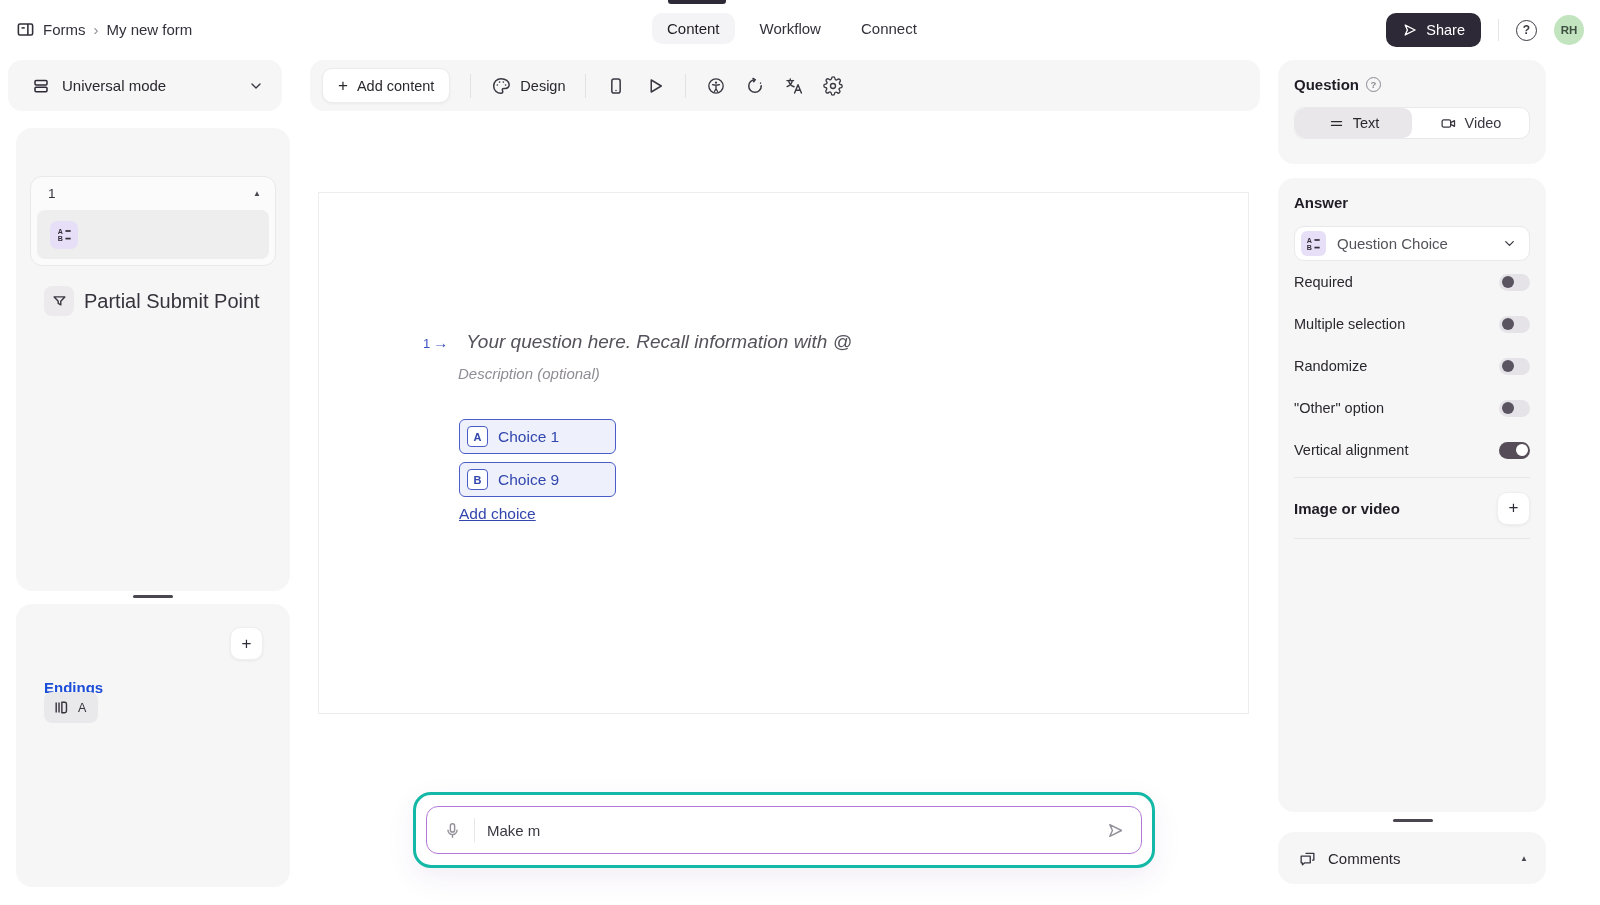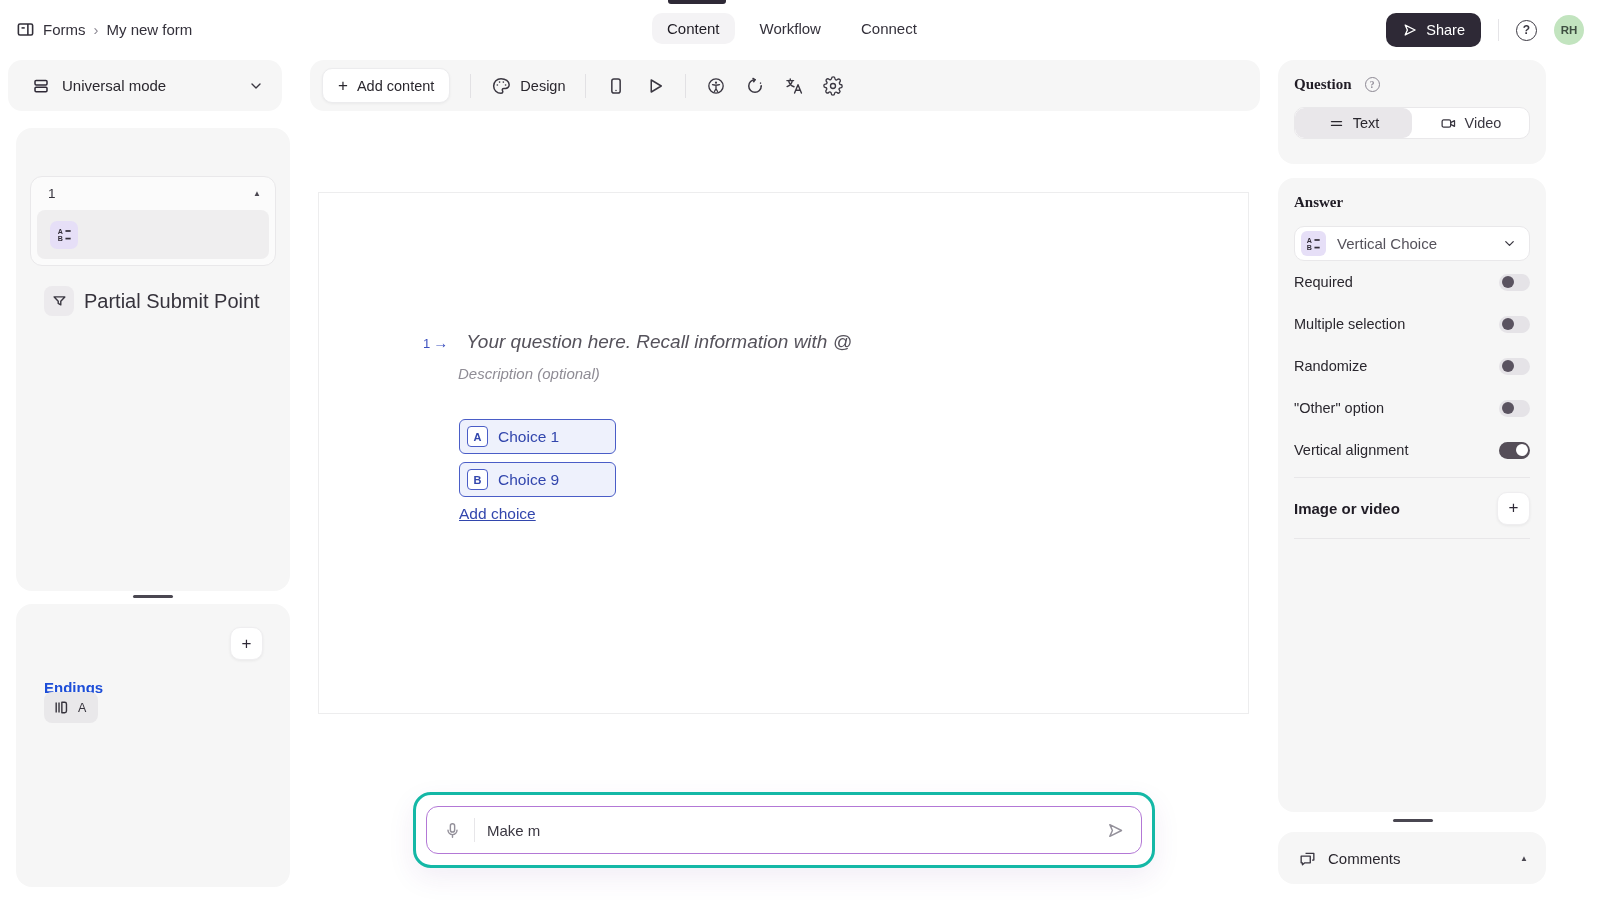--- a/index.html
+++ b/index.html
@@ -82,21 +82,21 @@
   .ai-outer { position:absolute; left:413px; top:792px; width:742px; height:76px; background:#fff; border:3px solid #14b8a6; border-radius:18px; box-shadow:0 10px 28px rgba(90,40,140,.08); }
   .ai-inner { position:absolute; left:10px; top:11px; right:10px; bottom:11px; border:1.6px solid #b378d6; border-radius:12px; background:#fff; display:flex; align-items:center; padding:0 16px; gap:12px; }
   .ai-inner .mic { width:19px; height:19px; color:#93909a; display:inline-flex; }
   .ai-inner .in-div { width:1px; height:24px; background:#e7e6e9; }
   .ai-input { flex:1; border:none; outline:none; font-size:15px; color:#3a3741; font-family:inherit; background:transparent; }
   .ai-send { width:19px; height:19px; color:#93909a; display:inline-flex; }
 
   
   .rcard { position:absolute; left:1278px; width:268px; background:#f6f6f6; border-radius:16px; }
   .q-card { top:60px; height:104px; padding:16px; }
-  .r-title { font-size:15px; font-weight:bold; color:#211d26; display:flex; align-items:center; gap:13px;font-family:Liberation Serif, serif; }
+  .r-title { font-size:15px; font-weight:bold; color:#211d26; display:flex; align-items:center; gap:7px; }
   .mini-help { width:15px; height:15px; border:1.3px solid #8c8893; border-radius:50%; font-size:9.5px; color:#8c8893; font-weight:bold; display:flex; align-items:center; justify-content:center; }
   .seg { margin-top:14px; height:32px; background:#fff; border:1px solid #e9e8ea; border-radius:10px; display:flex; overflow:hidden; }
   .seg-opt { flex:1; display:flex; align-items:center; justify-content:center; gap:8px; font-size:14.5px; color:#3a3741; }
   .seg-opt svg { width:17px; height:17px; }
   .seg-opt.selected { background:#e9e7ea; border-radius:9px; color:#2a272e; }
 
   .a-card { top:178px; height:634px; padding:16px; }
   .dropdown { margin-top:15px; height:35px; background:#fff; border:1px solid #e9e8ea; border-radius:10px; display:flex; align-items:center; padding:0 12px 0 6px; gap:11px; }
   .dropdown .mc-chip { width:25px; height:25px; border-radius:6px; }
   .dropdown .dd-label { flex:1; font-size:15px; color:#55525b; }
@@ -343,21 +343,21 @@
     </div>
     <div class="dropdown">
       <span class="mc-chip">
         <svg viewBox="0 0 20 20">
             <text x="3" y="9" font-size="7.5" font-weight="bold" fill="#322d38" font-family="Liberation Sans, sans-serif">A</text>
             <line x1="11" y1="6.3" x2="16.5" y2="6.3" stroke="#322d38" stroke-width="1.8"></line>
             <text x="3" y="17" font-size="7.5" font-weight="bold" fill="#322d38" font-family="Liberation Sans, sans-serif">B</text>
             <line x1="11" y1="14.3" x2="16.5" y2="14.3" stroke="#322d38" stroke-width="1.8"></line>
           </svg>
       </span>
-      <span class="dd-label">Vertical Choice</span>
+      <span class="dd-label">Question Choice</span>
       <span class="chev">
         <svg viewBox="0 0 24 24" fill="none" stroke="currentColor" stroke-width="2" stroke-linecap="round" stroke-linejoin="round">
             <polyline points="6 9 12 15 18 9"></polyline>
           </svg>
       </span>
     </div>
 
     <div class="toggle-row">
       <span class="t-label">Required</span>
       <span class="switch">

